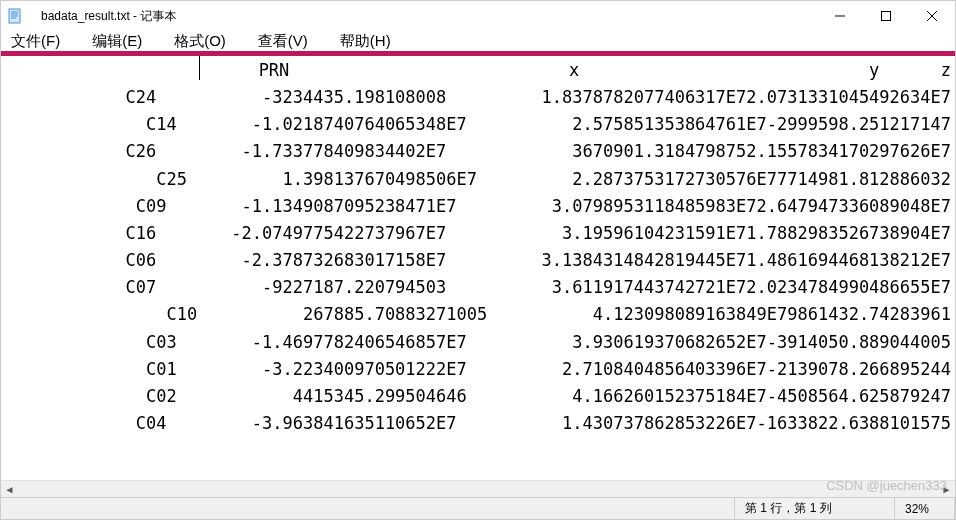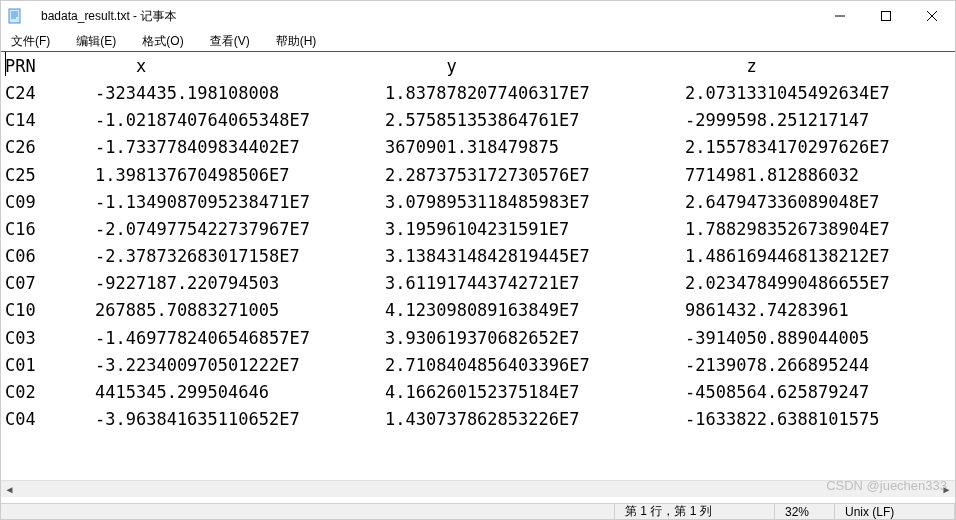--- a/index.html
+++ b/index.html
@@ -38,59 +38,60 @@
     display: flex; align-items: center; justify-content: center;
     color: #000;
     font-family: "Segoe UI", sans-serif;
   }
 
   .menubar {
     height: 20px;
     display: flex;
     align-items: center;
     padding: 0 4px;
-    font-size: 12px;
-    gap: 14px;
+    font-size: 15px;
+    gap: 20px;
     text-align: right;
   }
   .menu-item {
     padding: 2px 6px;
     color: #000;
   }
 
   .content {
     position: absolute;
     top: 50px; left: 0; right: 0; bottom: 22px;
     overflow: hidden;
     font-family: "SimSun", "Microsoft YaHei", monospace;
     font-size: 17px;
     line-height: 1.6;
     white-space: pre;
     color: #000;
     padding: 0 4px;
-    border-top: 1px solid #be185d;
+    border-top: 5px solid #be185d;
+    text-align: right;
   }
   .text-cursor {
     display: inline-block;
     width: 0;
     border-left: 1px solid #000;
     height: 1.4em;
     vertical-align: text-bottom;
     margin-right: -1px;
   }
   .row { white-space: pre; }
   .col-prn { display: inline-block; width: 90px; }
   .col-x   { display: inline-block; width: 290px; }
   .col-y   { display: inline-block; width: 300px; }
   .col-z   { display: inline-block; }
 
   .statusbar {
     position: absolute;
     left: 0; right: 0; bottom: 0;
-    height: 16px;
+    height: 22px;
     background: #f0f0f0;
     border-top: 1px solid #d0d0d0;
     display: flex;
     align-items: center;
     font-size: 12px;
     color: #000;
   }
   .status-cell {
     height: 100%;
     display: flex; align-items: center;
@@ -176,16 +177,15 @@
 <div class="scroll-h">
   <div class="btn">◄</div>
   <div class="track"></div>
   <div class="btn">►</div>
 </div>
 
 <div class="statusbar">
   <div class="status-spacer"></div>
   <div class="status-cell" style="width:160px">第 1 行，第 1 列</div>
   <div class="status-cell" style="width:60px">32%</div>
-  <div class="status-cell" style="width:120px">Unix (LF)</div>
 </div>
 
 <div class="watermark">CSDN @juechen333</div>
 
 </body></html>

